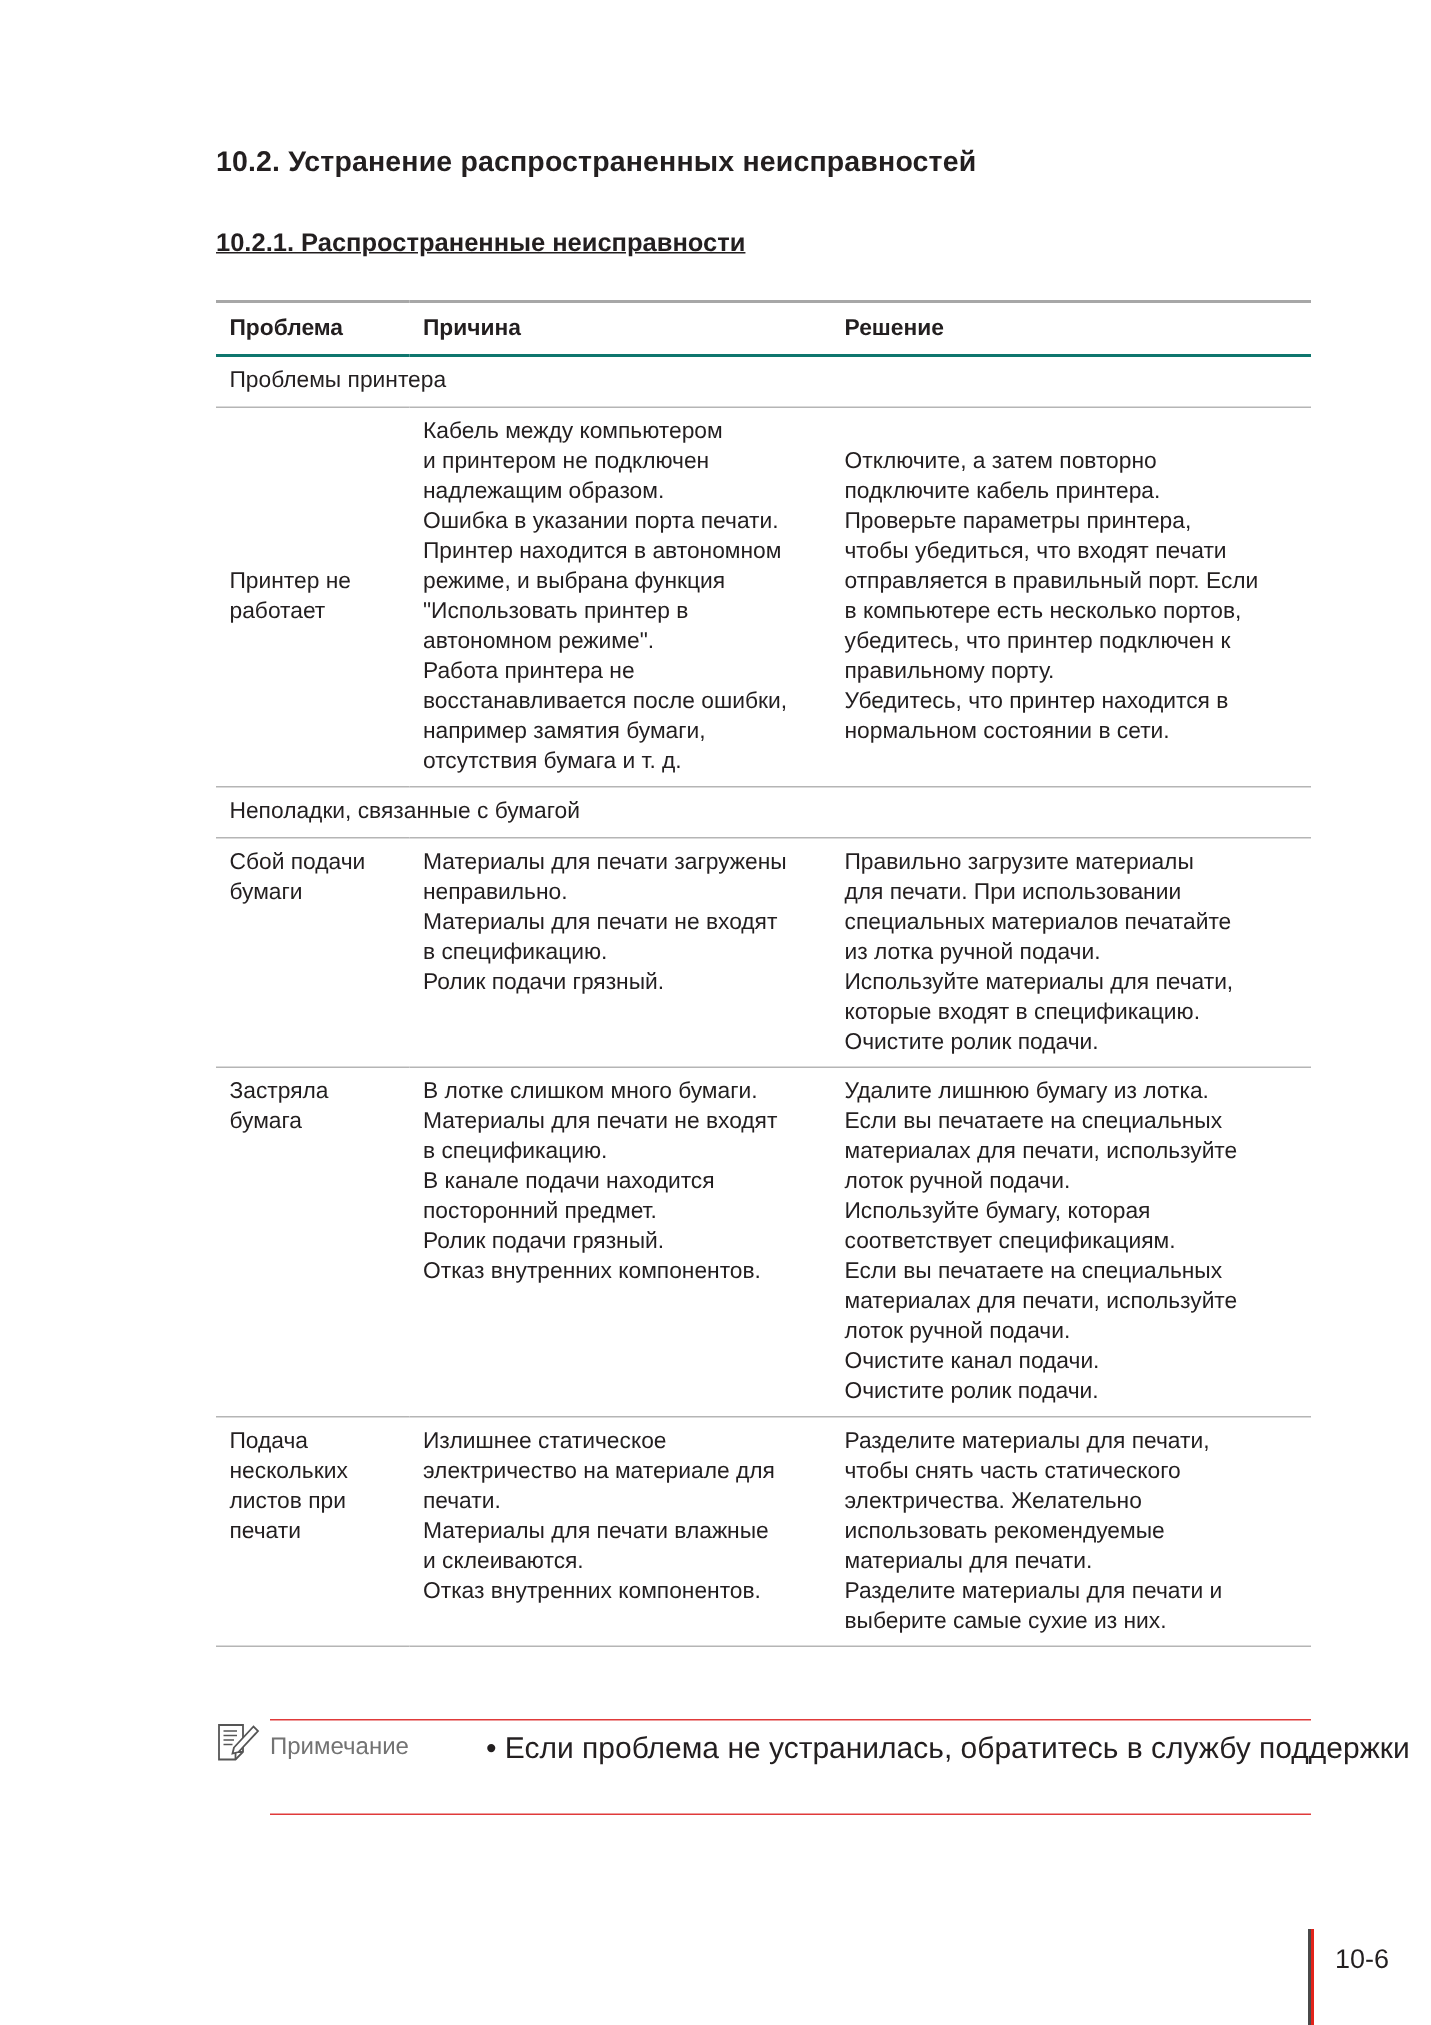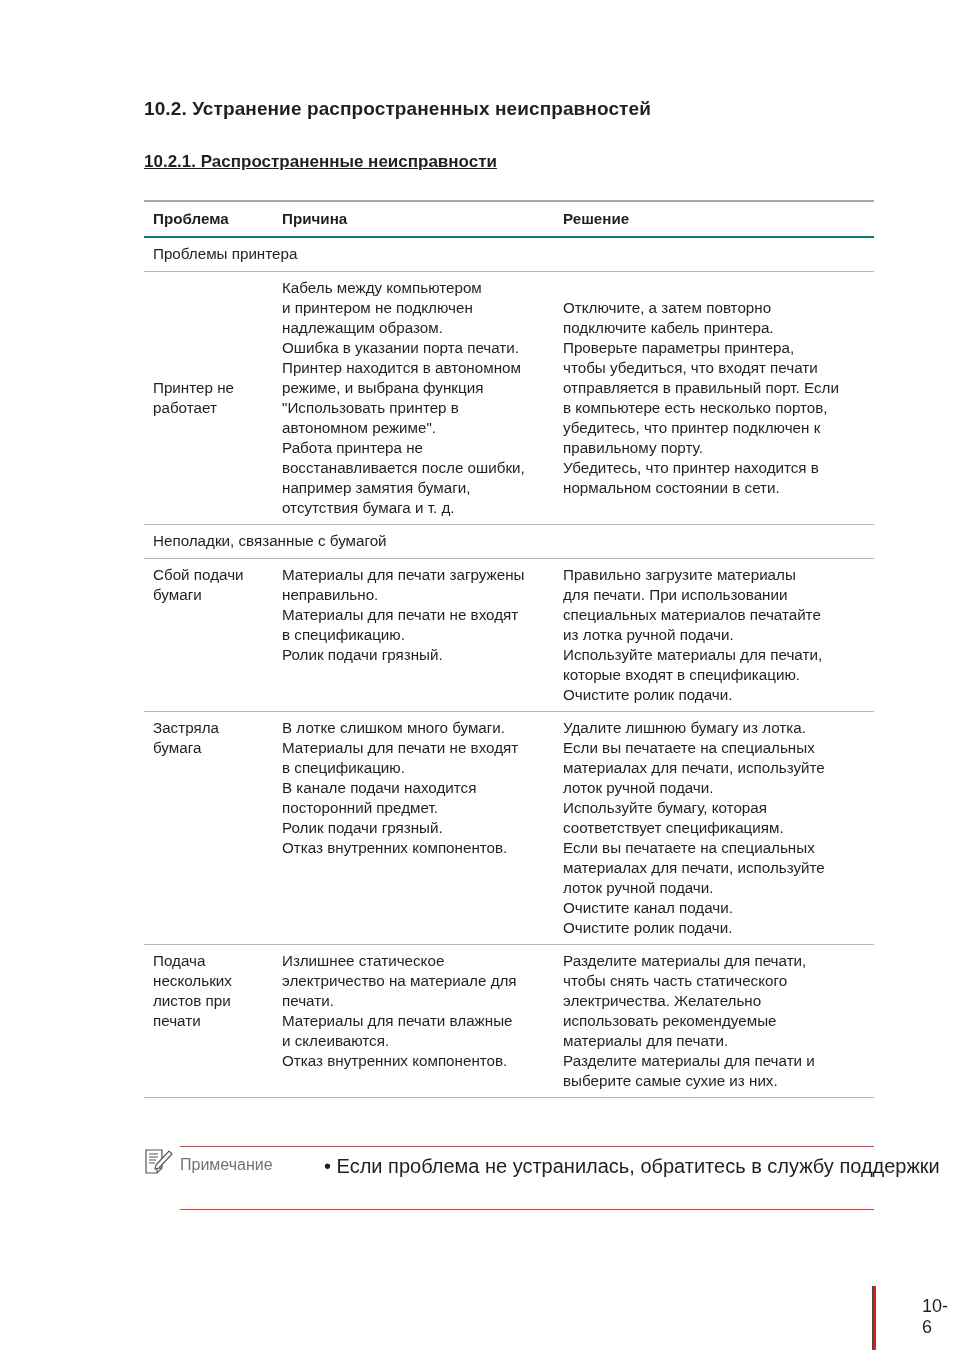--- a/index.html
+++ b/index.html
@@ -18,21 +18,21 @@
   .line { display:block; white-space:nowrap; }
   .note { position:absolute; left:144px; top:1146px; width:730px; height:66px; }
   .note .rule-top { position:absolute; left:36px; right:0; top:0; height:1px; background:#e03a3a; }
   .note .rule-bottom { position:absolute; left:36px; right:0; top:63px; height:1px; background:#e03a3a; }
   .note .icon { position:absolute; left:0; top:2px; width:30px; height:28px; }
   .note .label { position:absolute; left:36px; top:10px; font-size:16px; color:#737373; }
   .note .text { position:absolute; left:154px; top:10px; font-size:20px; line-height:20px; width:570px;margin-left:26px; }
   .page-num { position:absolute; left:870px; top:1286px; width:84px; height:64px; }
   .page-num .bar-dark { position:absolute; left:2px; top:0; width:2px; height:64px; background:#4a4a4a; }
   .page-num .bar-red { position:absolute; left:4px; top:0; width:2px; height:64px; background:#e2231a; }
-  .page-num .num { position:absolute; left:20px; top:10px; font-size:18px; color:#231f20;margin-left:32px; }
+  .page-num .num { position:absolute; left:20px; top:10px; font-size:18px; color:#231f20; }
 </style>
 </head>
 <body>
 
 <h1 class="h1">10.2. Устранение распространенных неисправностей</h1>
 <h2 class="h2">10.2.1. Распространенные неисправности</h2>
 
 <table class="tbl">
   <colgroup>
       <col class="c1">

